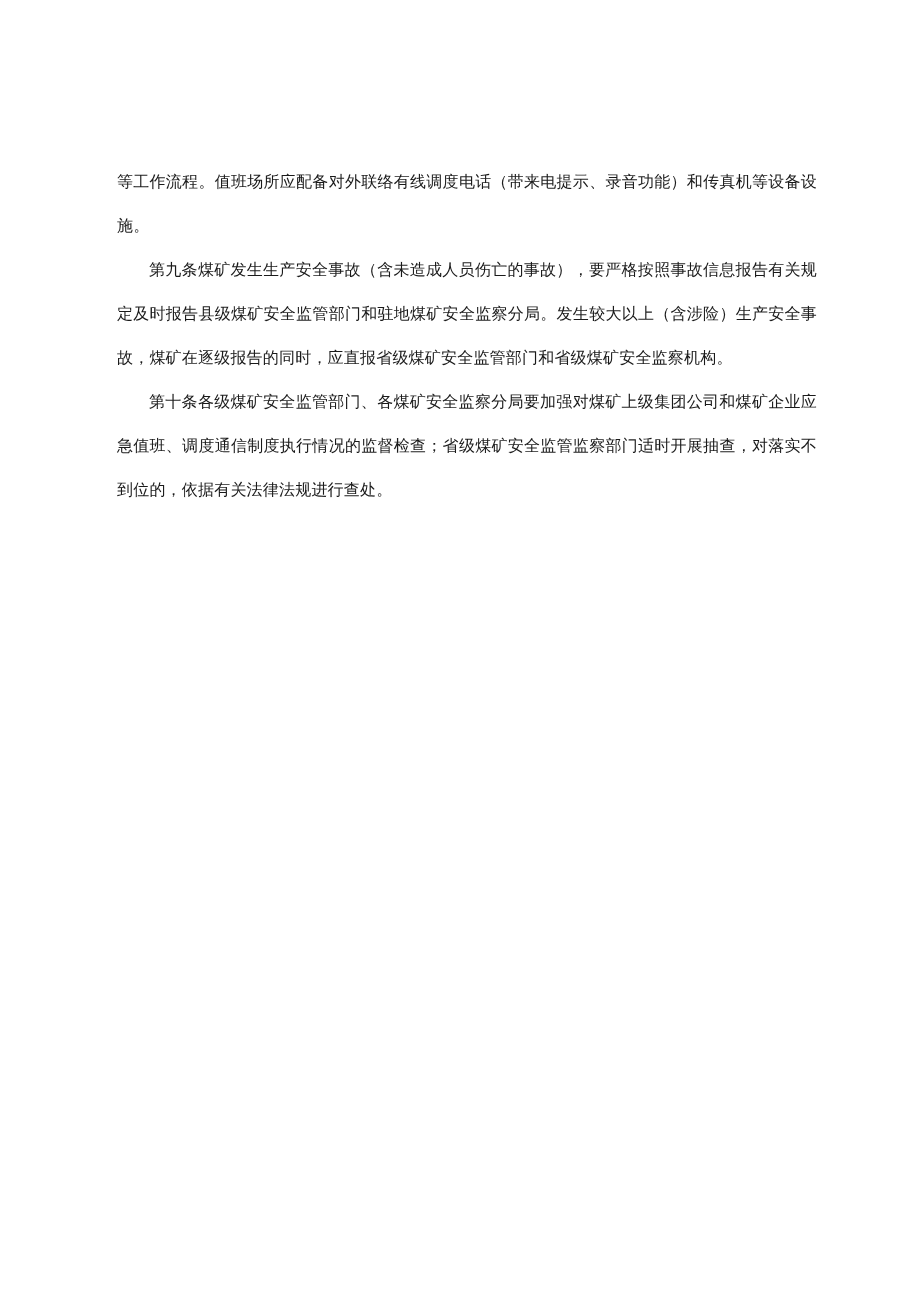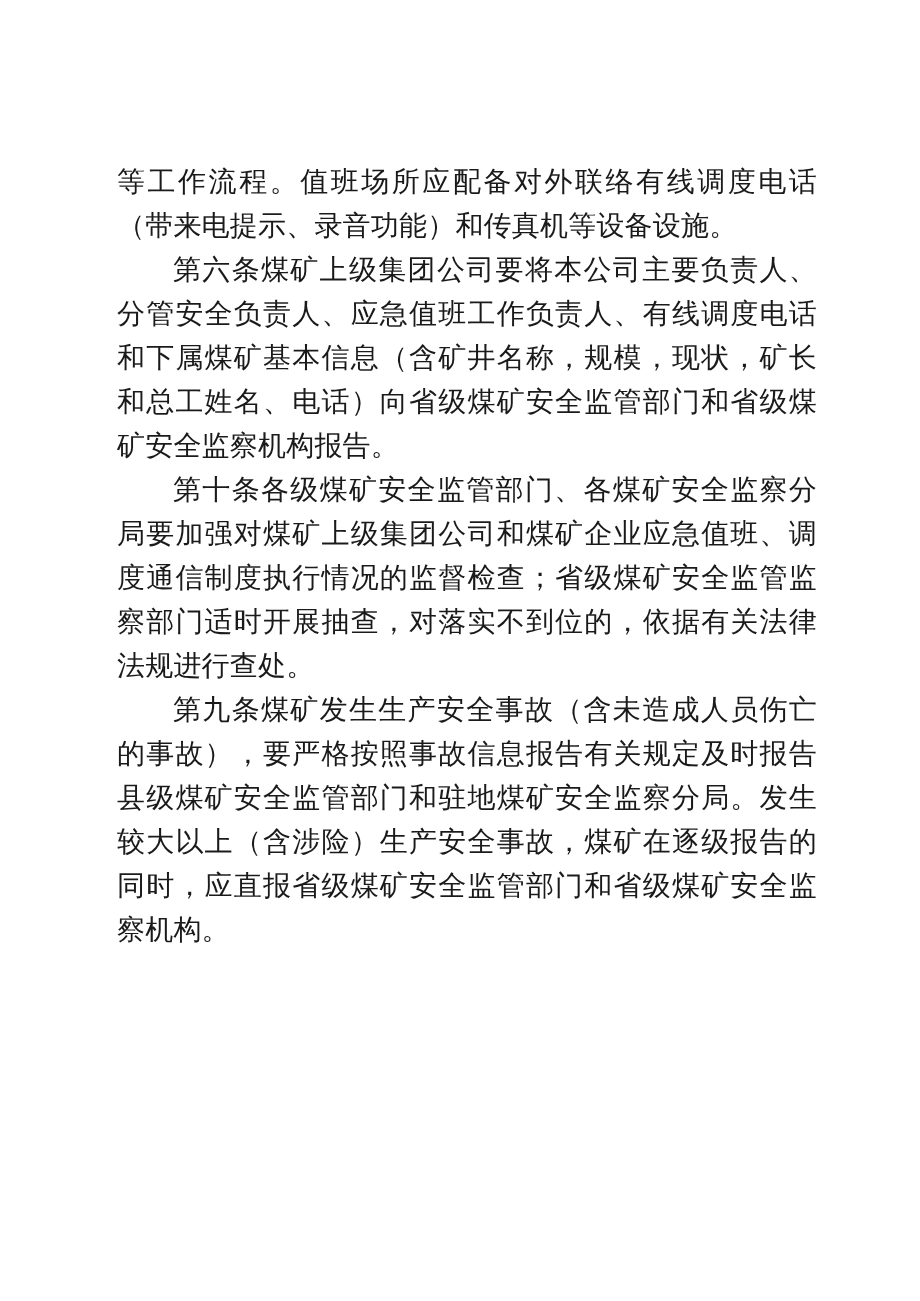--- a/index.html
+++ b/index.html
@@ -17,34 +17,33 @@
   }
   .text-block {
     position: absolute;
     top: 160px;
     left: 117px;
     width: 700px;
     color: #1a1a1a;
   }
   .text-block p {
     margin: 0;
-    font-size: 28px;
+    font-size: 16px;
     line-height: 44px;
     text-align: justify;
     text-justify: inter-ideograph;
     letter-spacing: 0.2px;
     text-indent: 2em;
   }
   .text-block p.no-indent {
     text-indent: 0;
   }
 </style>
 </head>
 <body>
 
 <div class="page">
   <div class="text-block">
     <p class="no-indent">等工作流程。值班场所应配备对外联络有线调度电话（带来电提示、录音功能）和传真机等设备设施。</p>
-    <p>第六条煤矿上级集团公司要将本公司主要负责人、分管安全负责人、应急值班工作负责人、有线调度电话和下属煤矿基本信息（含矿井名称，规模，现状，矿长和总工姓名、电话）向省级煤矿安全监管部门和省级煤矿安全监察机构报告。</p>
+    <p>第九条煤矿发生生产安全事故（含未造成人员伤亡的事故），要严格按照事故信息报告有关规定及时报告县级煤矿安全监管部门和驻地煤矿安全监察分局。发生较大以上（含涉险）生产安全事故，煤矿在逐级报告的同时，应直报省级煤矿安全监管部门和省级煤矿安全监察机构。</p>
     <p>第十条各级煤矿安全监管部门、各煤矿安全监察分局要加强对煤矿上级集团公司和煤矿企业应急值班、调度通信制度执行情况的监督检查；省级煤矿安全监管监察部门适时开展抽查，对落实不到位的，依据有关法律法规进行查处。</p>
-    <p>第九条煤矿发生生产安全事故（含未造成人员伤亡的事故），要严格按照事故信息报告有关规定及时报告县级煤矿安全监管部门和驻地煤矿安全监察分局。发生较大以上（含涉险）生产安全事故，煤矿在逐级报告的同时，应直报省级煤矿安全监管部门和省级煤矿安全监察机构。</p>
   </div>
 </div>
 
 </body></html>

